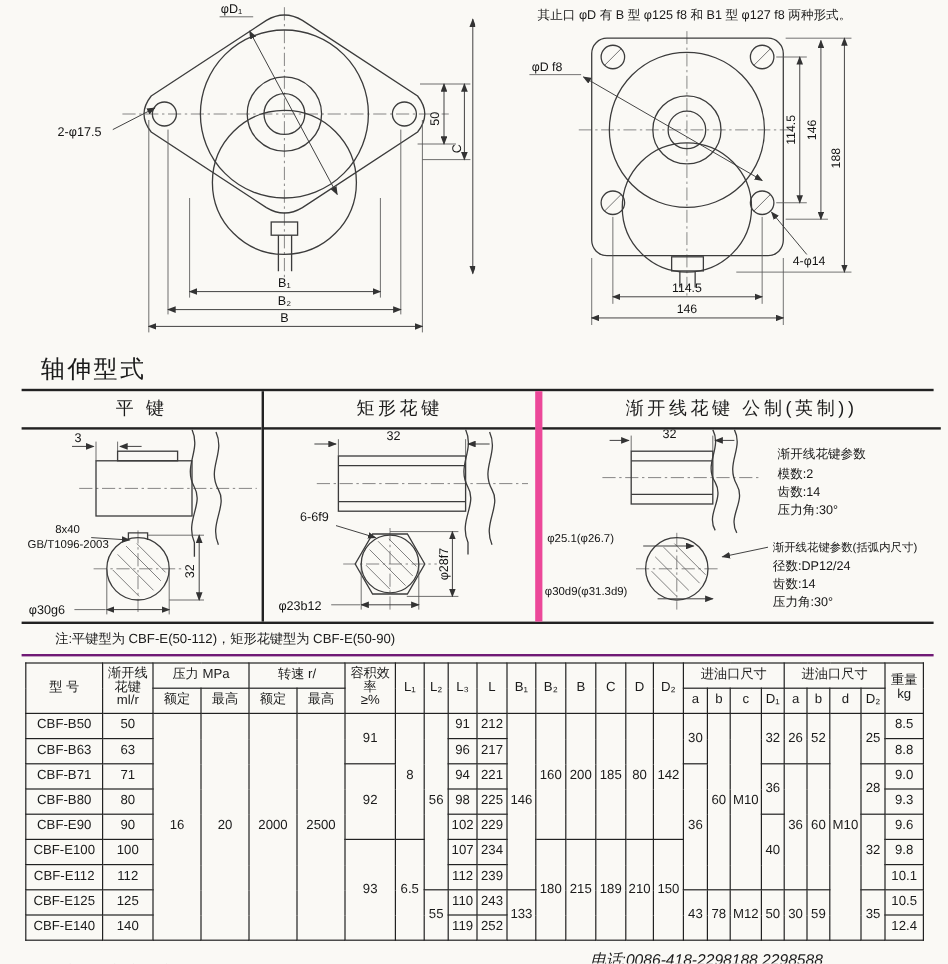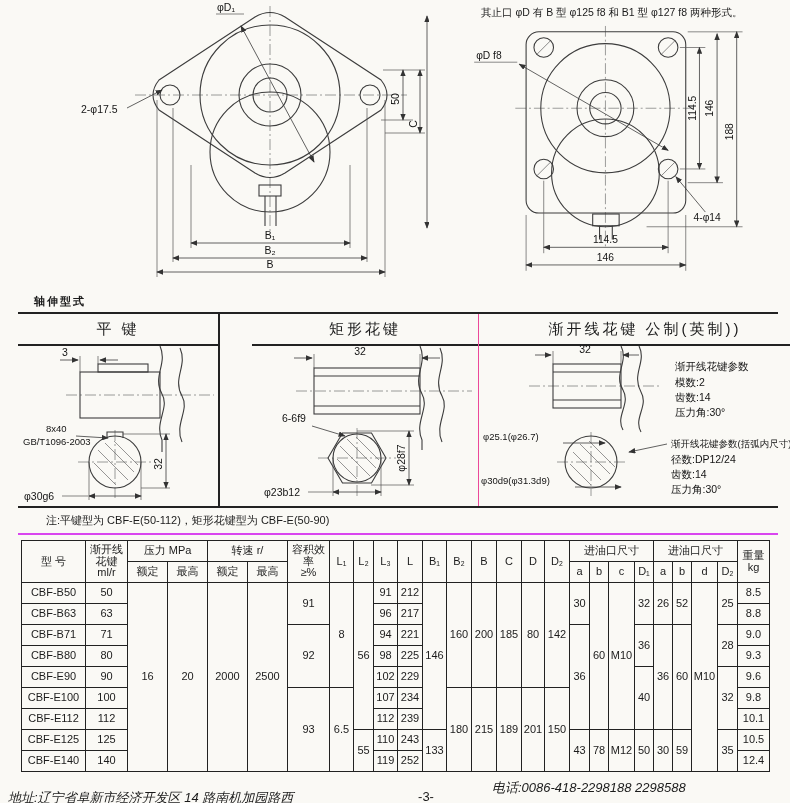--- a/index.html
+++ b/index.html
@@ -15,31 +15,31 @@
   .ln{fill:none;stroke:#3c3c3c;stroke-width:1.1;}
   .thin{fill:none;stroke:#555;stroke-width:.7;}
   .cl{fill:none;stroke:#666;stroke-width:.65;stroke-dasharray:11 3 2 3;}
   .dim{fill:none;stroke:#3a3a3a;stroke-width:.8;}
   .hat{fill:none;stroke:#6a6a6a;stroke-width:.7;}
   svg text{fill:#141414;font-family:"Liberation Sans",sans-serif;}
   .dtx{font-size:10.5px;}
   .dtx-s{font-size:9.5px;}
   
   .top-row{display:flex;height:292px;}
-  .draw-left{width:396px;height:292px;padding-left:33px;}
+  .draw-left{width:396px;height:292px;}
   .draw-right{width:394px;height:292px;display:flex;flex-direction:column;}
   .right-note{font-size:10.5px;padding:6px 4px 0 52px;height:18px;white-space:nowrap;}
-  .shaft-title{font-size:11px;font-weight:bold;padding:2px 0 3px 34px;letter-spacing:2px;}
+  .shaft-title{font-size:20px;font-weight:normal;padding:2px 0 3px 34px;letter-spacing:2px;}
   .shaft-grid{display:flex;border-top:2px solid #222;border-bottom:2px solid #222;margin:0 12px 0 18px;align-items:flex-end;}
   .sh-col .sh-head{height:30px;line-height:30px;text-align:center;font-size:15px;letter-spacing:3px;border-bottom:2px solid #222;}
   .sh-body{height:160px;}
   .c1{width:200px;border-right:2px solid #222;}
-  .c2{width:226px;border-right:1px solid #ec4899;padding-left:32px;}
+  .c2{width:226px;border-right:6px solid #ec4899;}
   .c3{width:332px;}
-  .shaft-note{border-bottom:2px solid #d946ef;margin:0 12px 0 18px;padding:5px 0 5px 28px;font-size:11px;}
+  .shaft-note{border-bottom:2px solid #701a75;margin:0 12px 0 18px;padding:5px 0 5px 28px;font-size:11px;}
   
   table.spec{border-collapse:collapse;table-layout:fixed;width:748px;margin:5px 21px 0;font-size:11px;text-align:center;}
   table.spec td{border:1px solid #222;padding:0;height:20px;line-height:1.05;overflow:hidden;}
   table.spec tr.h1 td, table.spec tr.h2 td{font-size:11px;}
   .two-line div{display:block;}
   
   .footer{display:flex;margin-top:7px;padding:0 8px;font-size:13px;font-style:italic;align-items:flex-start;}
   .f-address{width:388px;padding-top:10px;white-space:nowrap;}
   .f-page{width:60px;text-align:center;padding-top:10px;font-style:normal;}
   .f-contact{flex:1;text-align:left;padding-left:36px;white-space:nowrap;}
@@ -466,21 +466,21 @@
   <tr>
     <td>CBF-E100</td>
     <td>100</td>
     <td rowspan="4">93</td>
     <td rowspan="4">6.5</td>
     <td>107</td>
     <td>234</td>
     <td rowspan="4">180</td>
     <td rowspan="4">215</td>
     <td rowspan="4">189</td>
-    <td rowspan="4">201</td>
+    <td rowspan="4">210</td>
     <td rowspan="4">150</td>
     <td>9.8</td>
   </tr>
   <tr>
     <td>CBF-E112</td>
     <td>112</td>
     <td>112</td>
     <td>239</td>
     <td>10.1</td>
   </tr>

